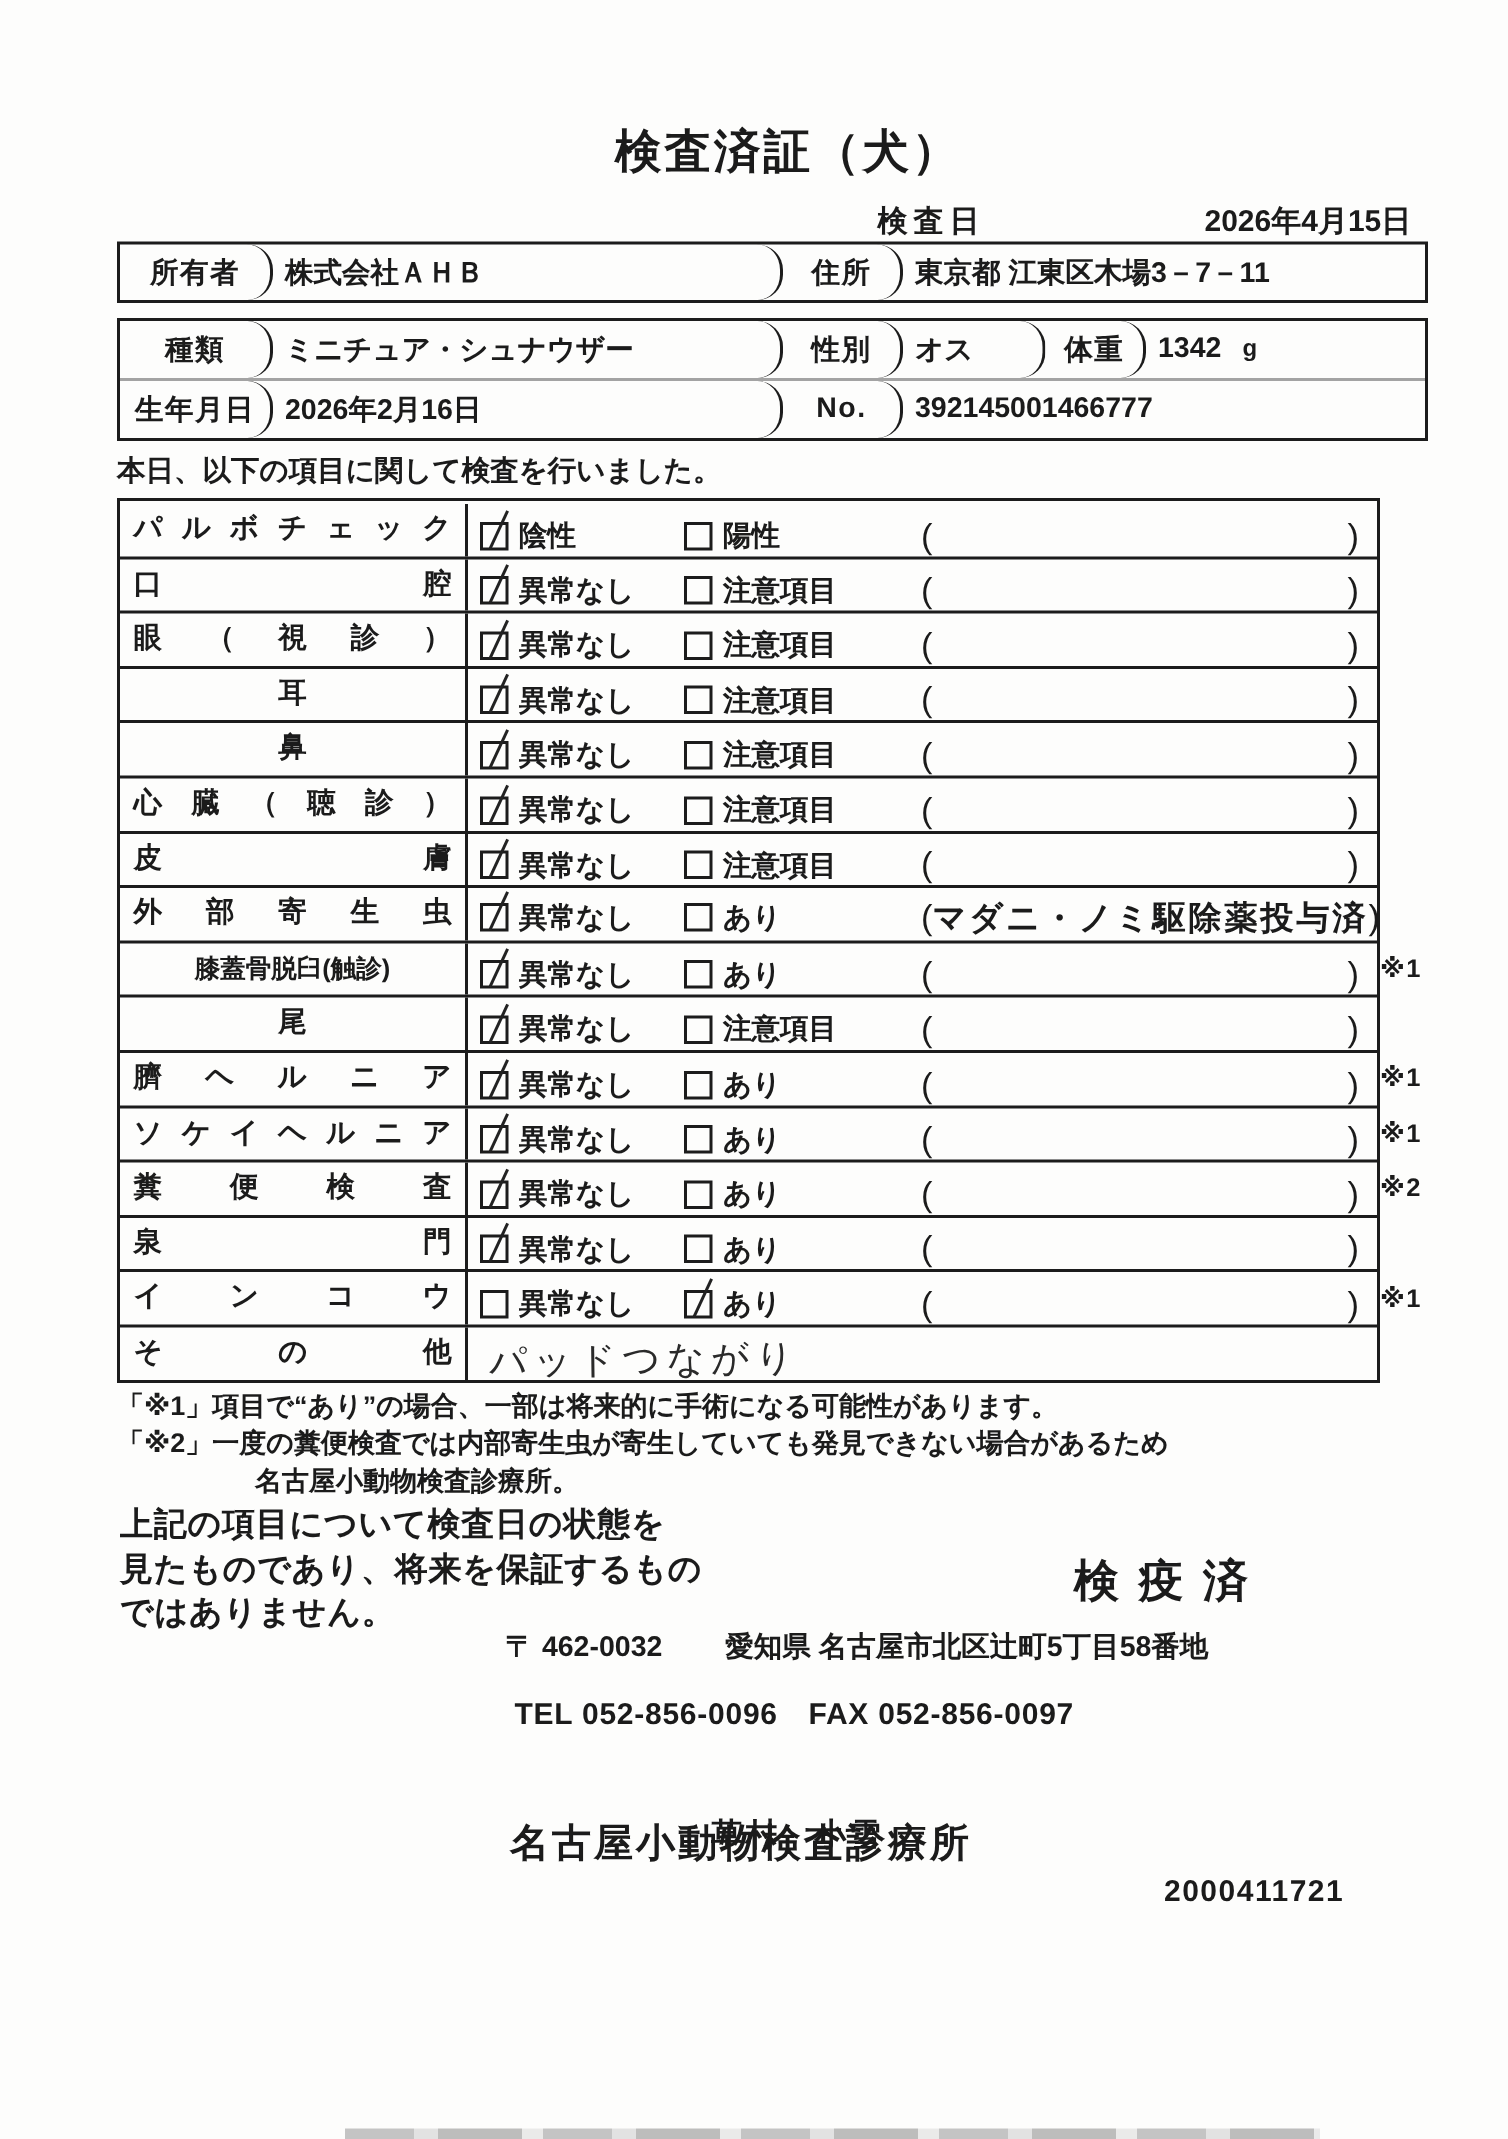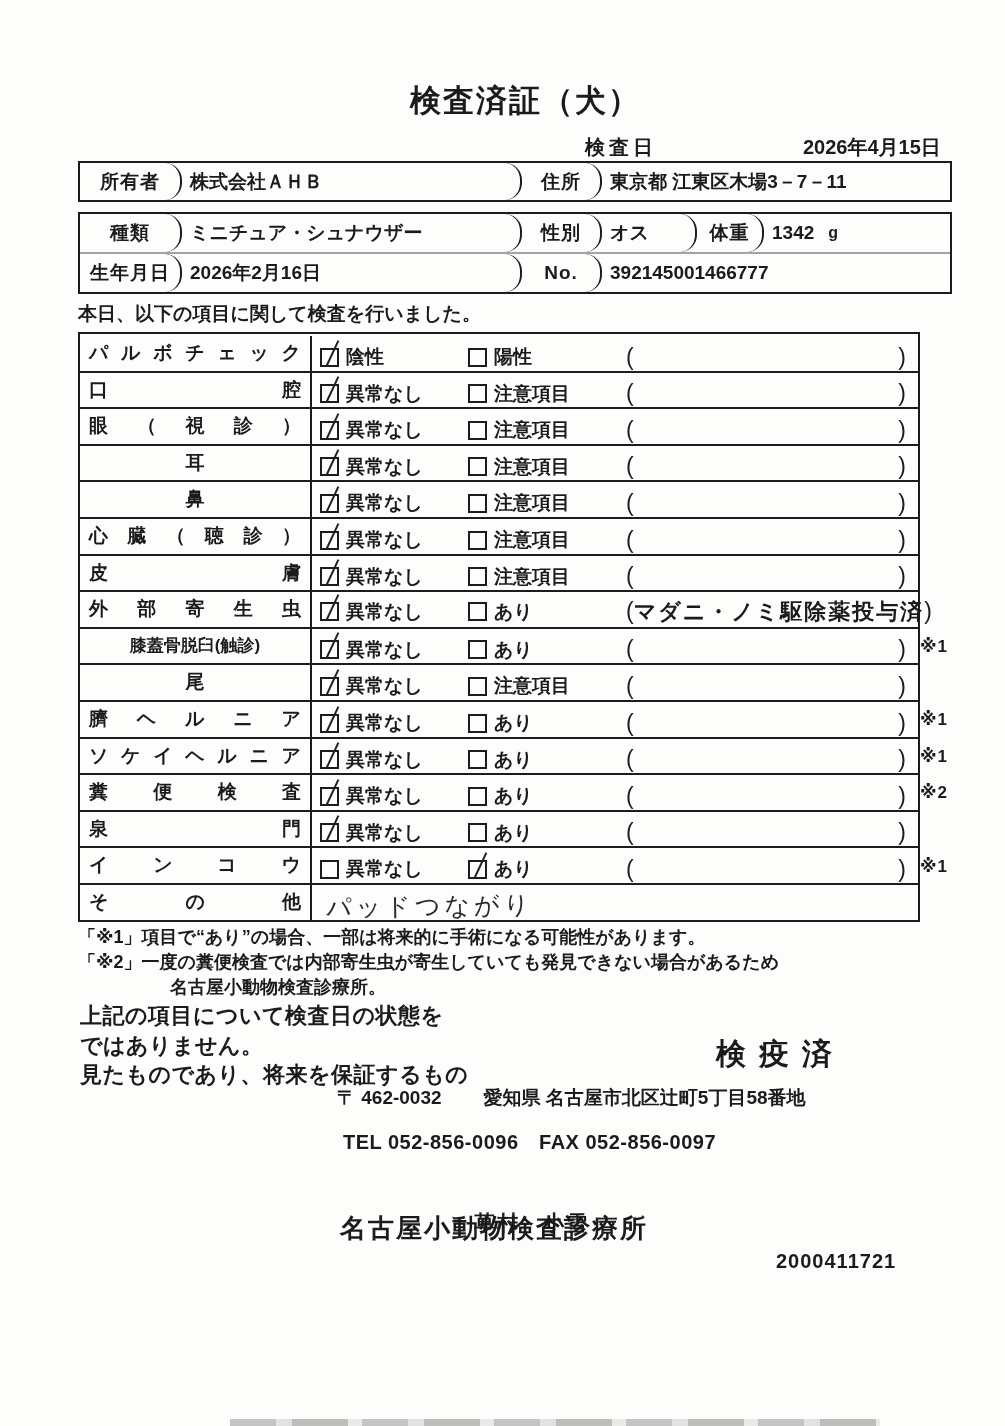--- a/index.html
+++ b/index.html
@@ -62,21 +62,21 @@
   .chk-label{
     width:232px;flex:none;border-right:2px solid #1c1c1c;box-sizing:border-box;
     display:block;font-size:19px;font-weight:600;
     line-height:34.6px;padding:0 9px;white-space:nowrap;
     text-align:center;
   }
   .chk-label.spread{text-align:justify;text-align-last:justify;}
   .chk-label.long{font-size:17px;padding:0 4px;letter-spacing:0;}
   .chk-content{flex:1;display:flex;align-items:center;padding-left:8px;}
   .opt{display:flex;align-items:center;gap:7px;flex:none;}
-  .o1{width:148px;}
+  .o1{width:136px;}
   .o2{width:158px;}
   .olabel{font-size:19px;font-weight:600;}
   .box{
     width:15px;height:15px;flex:none;border:2px solid #1c1c1c;position:relative;
     background:transparent;
   }
   .box.checked::after{
     content:"";position:absolute;left:-1px;top:-13px;width:11px;height:28px;
     border-right:2.6px solid #222;transform:rotate(25deg);
   }
@@ -420,22 +420,22 @@
   </div>
 
 <div class="abs footnotes">
   <div>「※1」項目で“あり”の場合、一部は将来的に手術になる可能性があります。</div>
   <div>「※2」一度の糞便検査では内部寄生虫が寄生していても発見できない場合があるため</div>
   <div class="fn-indent">名古屋小動物検査診療所。</div>
 </div>
 
 <div class="abs disclaimer">
   <div>上記の項目について検査日の状態を</div>
+  <div>見たものであり、将来を保証するもの</div>
   <div>ではありません。</div>
-  <div>見たものであり、将来を保証するもの</div>
 </div>
 
 <div class="abs stamp">検疫済</div>
 
 <div class="abs postal-line">
   <span>〒 462-0032</span>
   <span>愛知県 名古屋市北区辻町5丁目58番地</span>
 </div>
 <div class="abs tel-line">TEL 052-856-0096　FAX 052-856-0097</div>
 <div class="abs clinic-name">名古屋小動物検査診療所</div>

